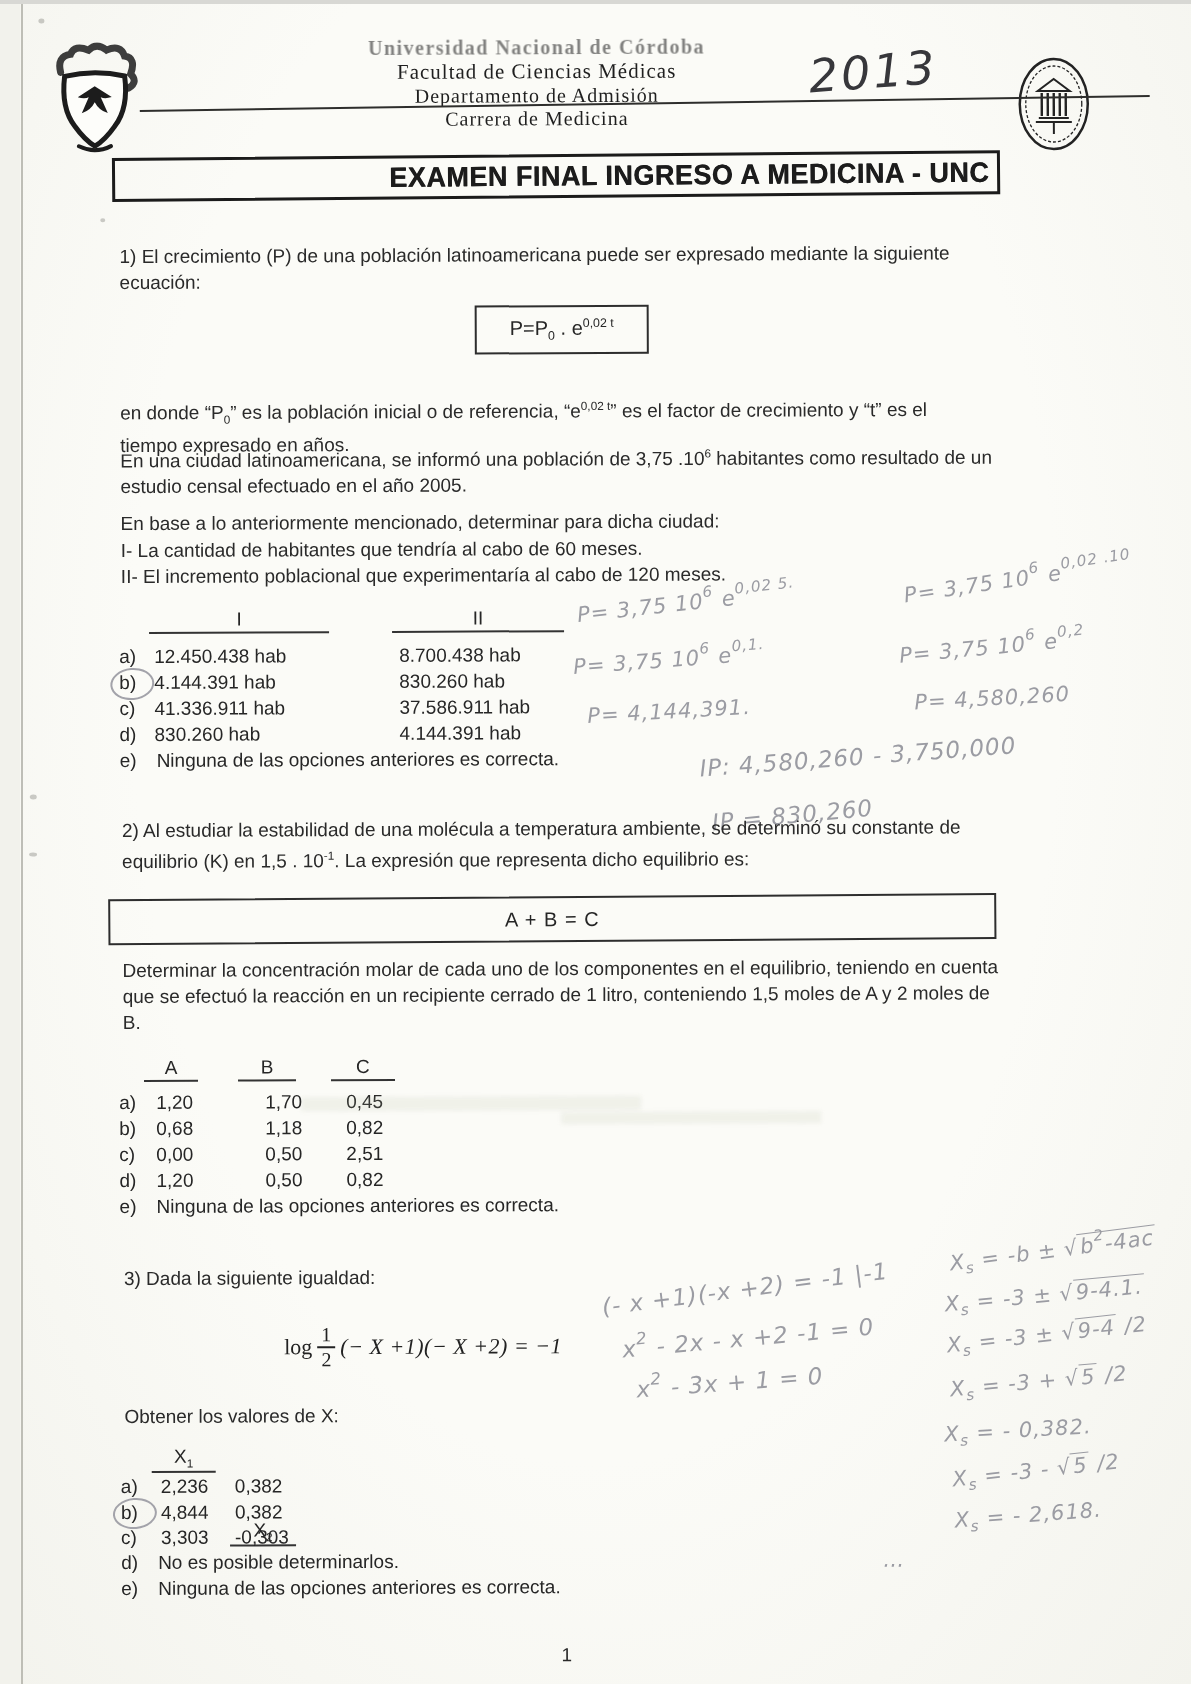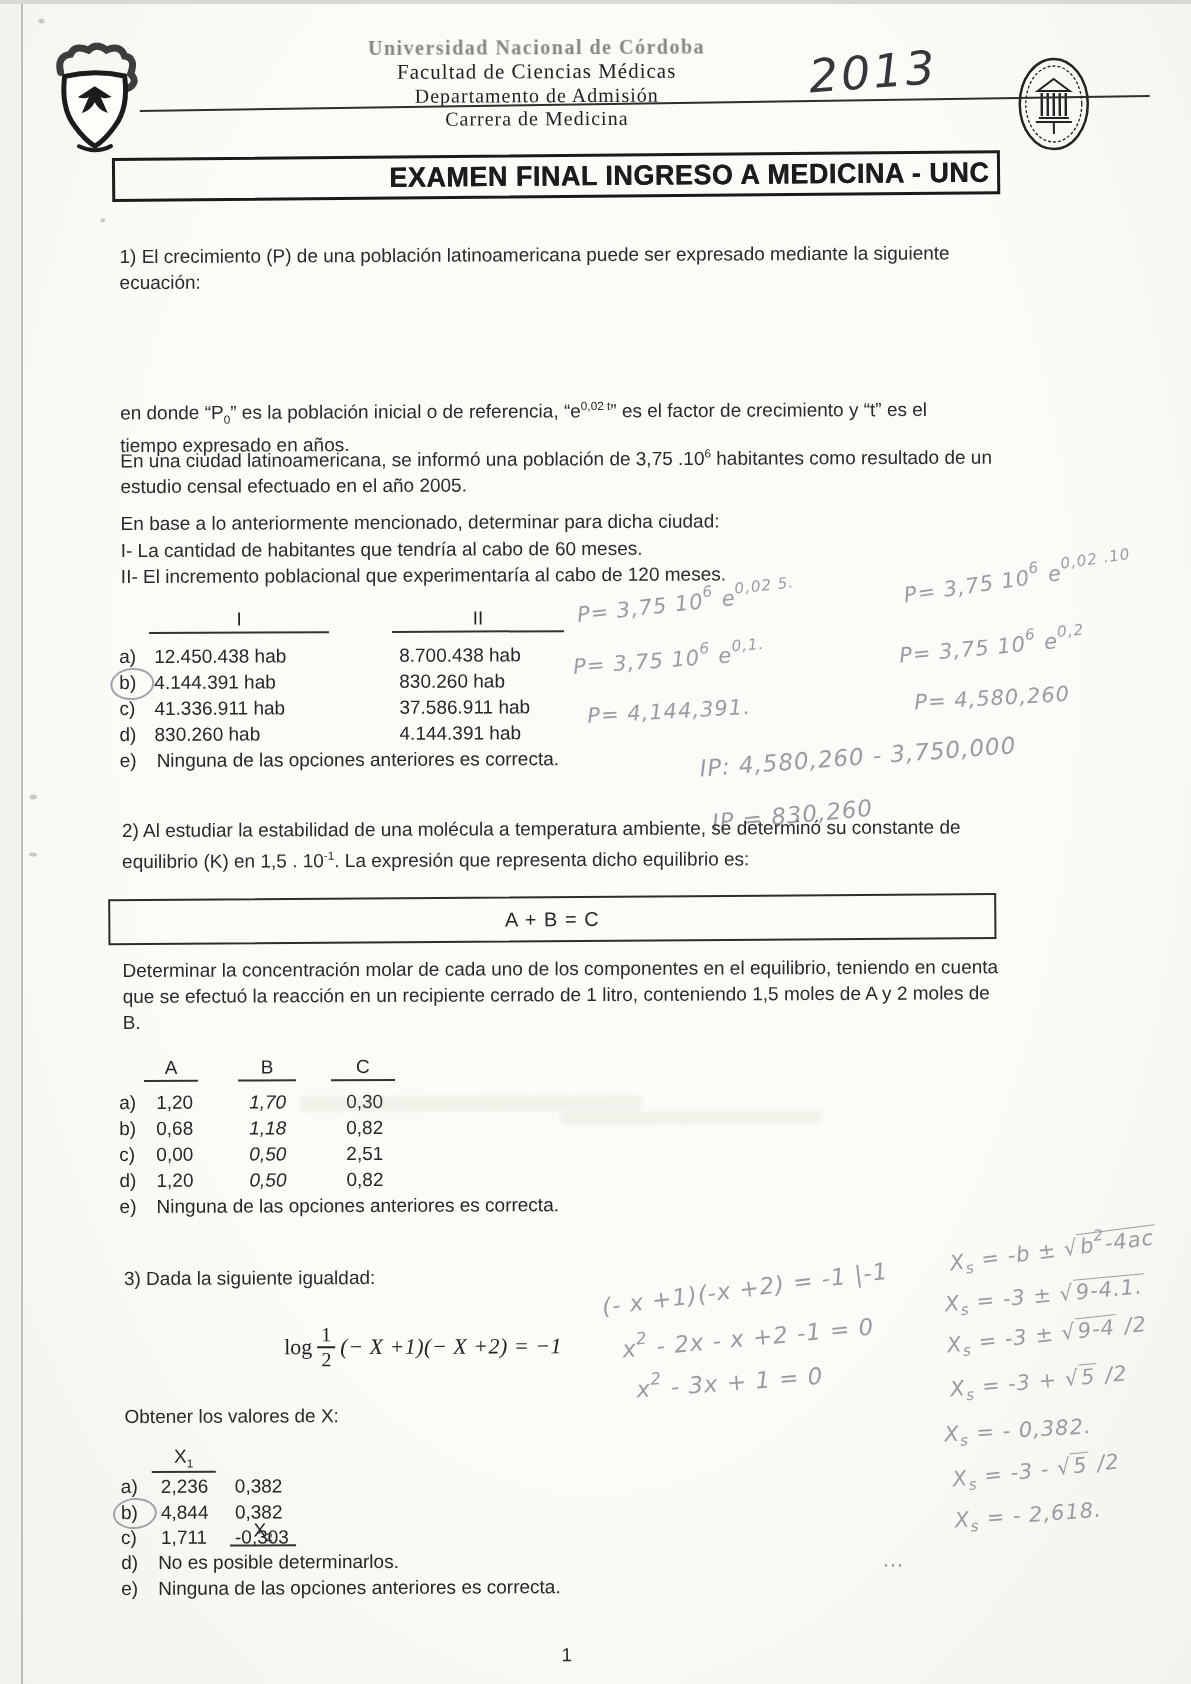--- a/index.html
+++ b/index.html
@@ -28,21 +28,21 @@
          display:flex;align-items:center;justify-content:center;font-size:20px;}
   .fbox2{left:108px;top:892px;width:884px;height:42px;border:2px solid #2d2d2d;transform:rotate(-0.15deg);
          display:flex;align-items:center;justify-content:center;font-size:20px;letter-spacing:1px;}
   sup{font-size:.62em;}
   sub{font-size:.62em;}
   
   .colhdr{text-align:center;border-bottom:2px solid #333;padding-bottom:1px;font-size:19px;}
   .row{position:absolute;height:26px;font-size:19px;white-space:nowrap;}
   .row span{position:absolute;top:0;}
   .q1row{left:120px;} .q1row .lbl{left:0;} .q1row .c1{left:35px;} .q1row .c2{left:280px;}
-  .q2row{left:118px;} .q2row .lbl{left:0;} .q2row .c1{left:37px;} .q2row .c2{left:130px;font-style:italic;} .q2row .c3{left:227px;}
+  .q2row{left:118px;} .q2row .lbl{left:0;} .q2row .c1{left:37px;} .q2row .c2{left:146px;} .q2row .c3{left:227px;}
   .q3row{left:118px;} .q3row .lbl{left:0;} .q3row .c1{left:40px;} .q3row .c2{left:114px;}
   .erow .lbl{left:0;} .erow .txt{left:37px;}
   .circle-mark{position:absolute;border:2px solid #a3a3aa;border-radius:50%;transform:rotate(-5deg);}
   
   .logf{font-family:"Liberation Serif",serif;font-size:22px;display:flex;align-items:center;color:#222;}
   .frac{display:inline-block;text-align:center;margin:0 5px;vertical-align:middle;font-size:20px;}
   .frac .num{display:block;border-bottom:2px solid #222;padding:0 4px;line-height:1.15;}
   .frac .den{display:block;line-height:1.15;}
   .logf .rest{font-style:italic;letter-spacing:.5px;}
   
@@ -94,20 +94,23 @@
     <div class="abs hdr-rule"></div>
 
     <div class="abs title-box">
       <span class="t">EXAMEN FINAL INGRESO A MEDICINA - UNC</span>
     </div>
 
     <div class="abs print" style="left:122px;top:238px;width:868px;">
       <span>1)</span>
       <span>El crecimiento (P) de una población latinoamericana puede ser expresado mediante la siguiente ecuación:</span>
     </div>
+    <div class="abs fbox1">
+      <span>P=P<sub>0</sub> . e<sup>0,02 t</sup></span>
+    </div>
     <div class="abs print" style="left:122px;top:389px;width:868px;">en donde “P<sub>0</sub>” es la población inicial o de referencia, “e<sup>0,02 t</sup>” es el factor de crecimiento y “t” es el tiempo expresado en años.</div>
     <div class="abs print" style="left:122px;top:437px;width:884px;">En una ciudad latinoamericana, se informó una población de 3,75 .10<sup>6</sup> habitantes como resultado de un estudio censal efectuado en el año 2005.</div>
     <div class="abs print" style="left:122px;top:505px;width:868px;">En base a lo anteriormente mencionado, determinar para dicha ciudad:</div>
     <div class="abs print" style="left:122px;top:532px;width:868px;">I- La cantidad de habitantes que tendría al cabo de 60 meses.</div>
     <div class="abs print" style="left:122px;top:558px;width:868px;">II- El incremento poblacional que experimentaría al cabo de 120 meses.</div>
 
     <div class="abs colhdr" style="left:150px;top:603px;width:180px;">I</div>
     <div class="abs colhdr" style="left:393px;top:603px;width:172px;">II</div>
 
     <div class="row q1row" style="top:640px;">
@@ -155,21 +158,21 @@
     <div class="abs print" style="left:122px;top:952px;width:880px;">Determinar la concentración molar de cada uno de los componentes en el equilibrio, teniendo en cuenta que se efectuó la reacción en un recipiente cerrado de 1 litro, conteniendo 1,5 moles de A y 2 moles de B.</div>
 
     <div class="abs colhdr" style="left:143px;top:1051px;width:54px;">A</div>
     <div class="abs colhdr" style="left:237px;top:1051px;width:58px;">B</div>
     <div class="abs colhdr" style="left:330px;top:1051px;width:64px;">C</div>
 
     <div class="row q2row" style="top:1086px;">
       <span class="lbl">a)</span>
       <span class="c1">1,20</span>
       <span class="c2">1,70</span>
-      <span class="c3">0,30</span>
+      <span class="c3">0,45</span>
     </div>
     <div class="row q2row" style="top:1112px;">
       <span class="lbl">b)</span>
       <span class="c1">0,68</span>
       <span class="c2">1,18</span>
       <span class="c3">0,82</span>
     </div>
     <div class="row q2row" style="top:1138px;">
       <span class="lbl">c)</span>
       <span class="c1">0,00</span>
@@ -214,21 +217,21 @@
       <span class="c1">2,236</span>
       <span class="c2">0,382</span>
     </div>
     <div class="row q3row" style="top:1496px;">
       <span class="lbl">b)</span>
       <span class="c1">4,844</span>
       <span class="c2">0,382</span>
     </div>
     <div class="row q3row" style="top:1521px;">
       <span class="lbl">c)</span>
-      <span class="c1">1,711</span>
+      <span class="c1">3,303</span>
       <span class="c2">-0,303</span>
     </div>
     <div class="row q3row erow" style="top:1546px;">
       <span class="lbl">d)</span>
       <span class="txt">No es posible determinarlos.</span>
     </div>
     <div class="row q3row erow" style="top:1572px;">
       <span class="lbl">e)</span>
       <span class="txt">Ninguna de las opciones anteriores es correcta.</span>
     </div>

